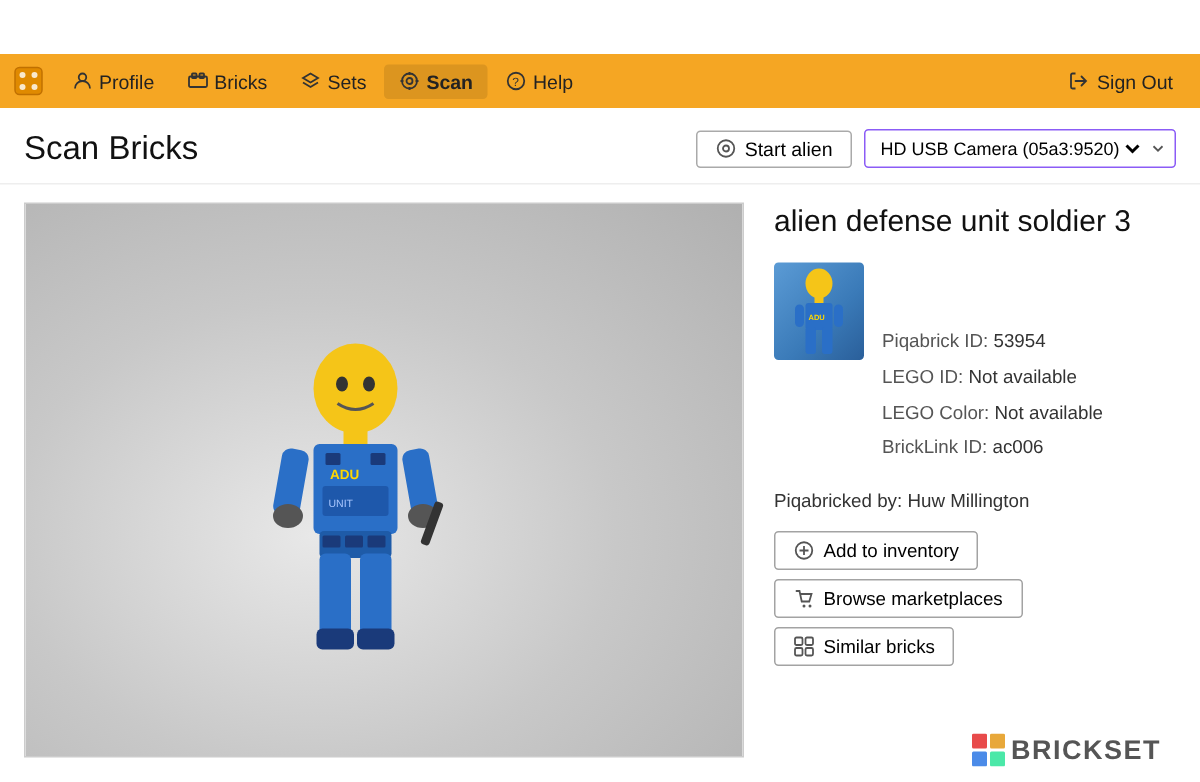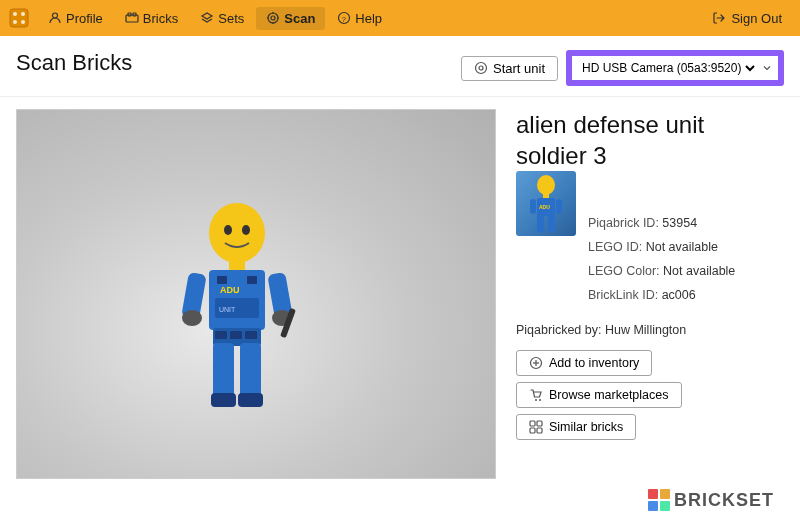--- a/index.html
+++ b/index.html
@@ -5,20 +5,21 @@
     * { box-sizing: border-box; margin: 0; padding: 0; }
     body { font-family: Arial, sans-serif; background: #fff; width: 800px; height: 521px; overflow: hidden; }
 
     
     .navbar {
       background: #f5a623;
       display: flex;
       align-items: center;
       height: 36px;
       padding: 0 8px;
+      margin-top: 36px;
     }
     .nav-logo {
       display: flex;
       align-items: center;
       margin-right: 8px;
     }
     .nav-logo svg { width: 22px; height: 22px; }
     .nav-items {
       display: flex;
       align-items: center;
@@ -75,21 +76,21 @@
       border: 1px solid #aaa;
       background: #fff;
       padding: 4px 12px;
       font-size: 13px;
       cursor: pointer;
       border-radius: 3px;
     }
     .camera-select {
       display: flex;
       align-items: center;
-      border: 6px solid #8b5cf6;
+      border: 1px solid #8b5cf6;
       background: #fff;
       padding: 4px 6px;
       font-size: 12px;
       cursor: pointer;
       border-radius: 3px;
       gap: 4px;
     }
     .camera-select select {
       border: none;
       outline: none;
@@ -123,22 +124,23 @@
       width: 200px;
       height: 250px;
     }
 
     
     .result-panel {
       flex: 1;
       padding: 0 4px;
     }
     .result-title {
-      font-size: 24px;
+      font-size: 20px;
       font-weight: 400;
+      margin-bottom: 14px;
       line-height: 1.3;
       color: #111;
     }
     .brick-preview {
       display: flex;
       gap: 12px;
       margin-bottom: 14px;
       align-items: flex-start;
     }
     .brick-image {
@@ -302,21 +304,21 @@
 </nav>
 
 <div class="page-header">
   <h1 class="page-title">Scan Bricks</h1>
   <div class="header-controls">
     <button class="btn-start-scan">
       <svg width="14" height="14" viewBox="0 0 14 14" fill="none">
           <circle cx="7" cy="7" r="5.5" stroke="#555" stroke-width="1.2"></circle>
           <circle cx="7" cy="7" r="2" stroke="#555" stroke-width="1.2"></circle>
         </svg>
-      <span>Start unit</span>
+      <span>Start alien</span>
     </button>
     <div class="camera-select">
       <select>
         <option>HD USB Camera (05a3:9520)</option>
       </select>
       <svg width="10" height="10" viewBox="0 0 10 10" fill="none">
           <path d="M2 3.5l3 3 3-3" stroke="#555" stroke-width="1.2"></path>
         </svg>
     </div>
   </div>

